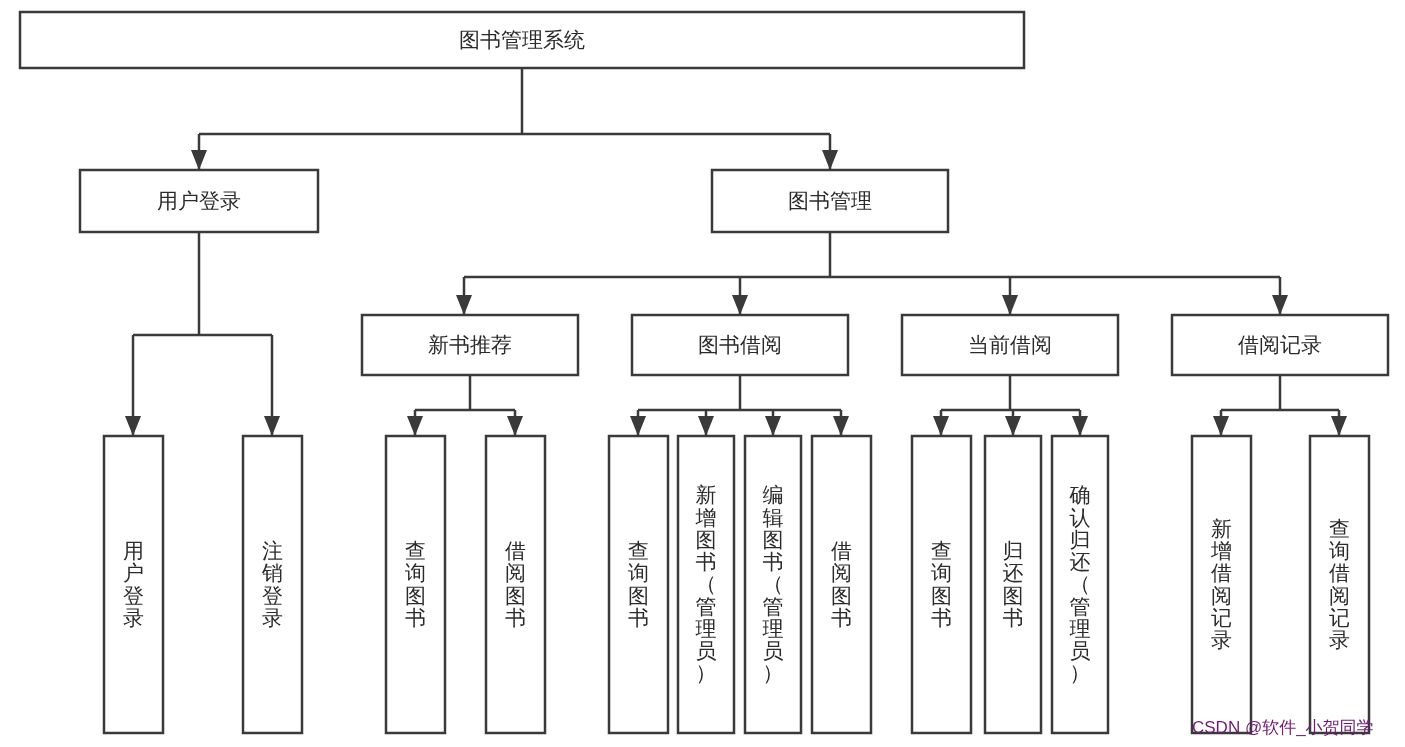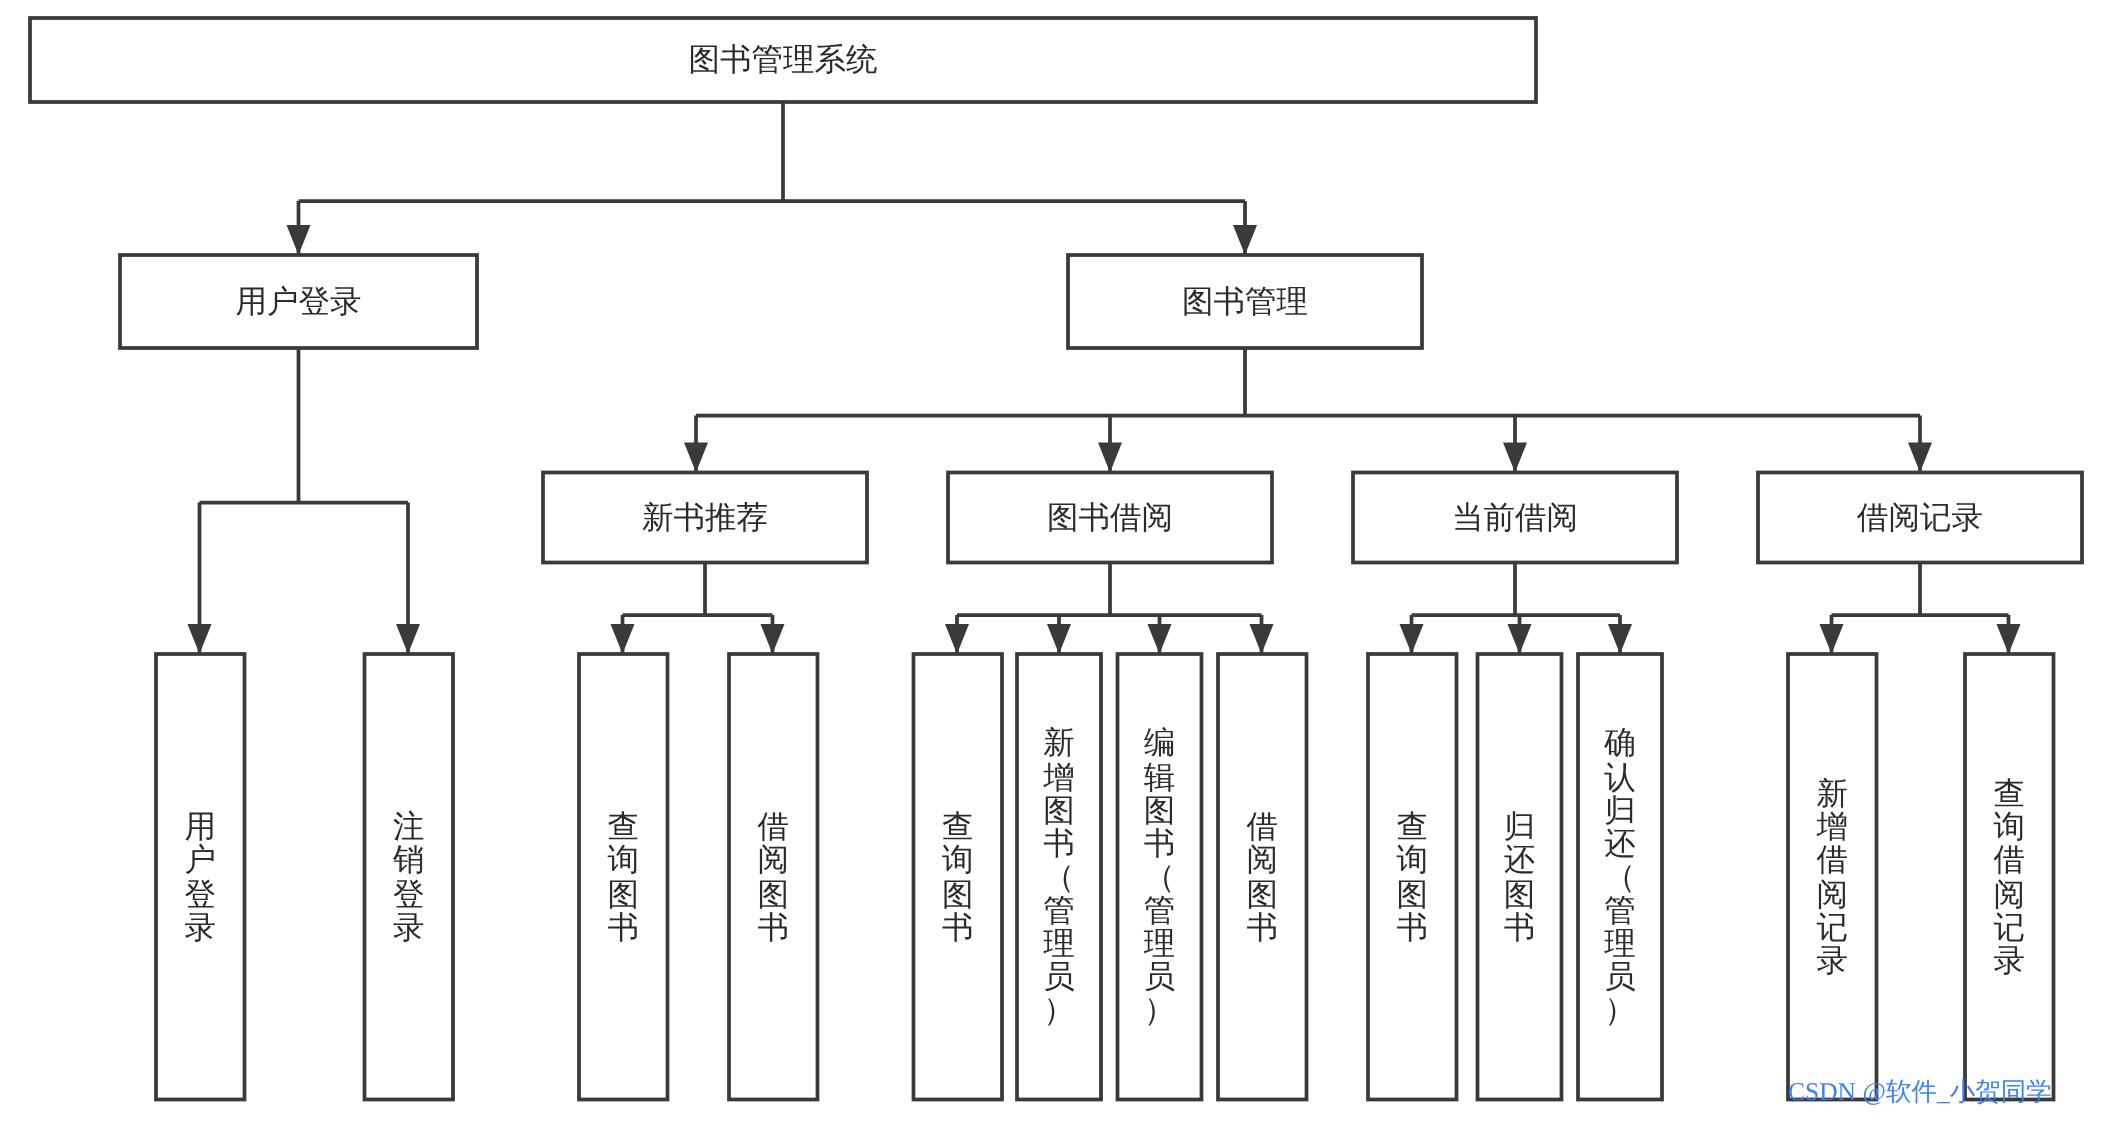--- a/index.html
+++ b/index.html
@@ -62,23 +62,23 @@
     stroke-width: 2.5;
     fill: none;
     stroke-linecap: butt;
   }
   .arrow-head {
     fill: #3a3a3a;
     stroke: none;
   }
   .watermark {
     position: absolute;
-    font-family: Liberation Serif, serif;
+    font-family: Liberation Sans, sans-serif;
     font-size: 17px;
-    color: #3b82f6;
+    color: #701a75;
     white-space: nowrap;
     user-select: none;
     pointer-events: none;
   }
 </style>
 </head>
 <body>
 
 <div id="diagram-root">
   <svg class="diagram-canvas" viewBox="0 0 1405 747">

